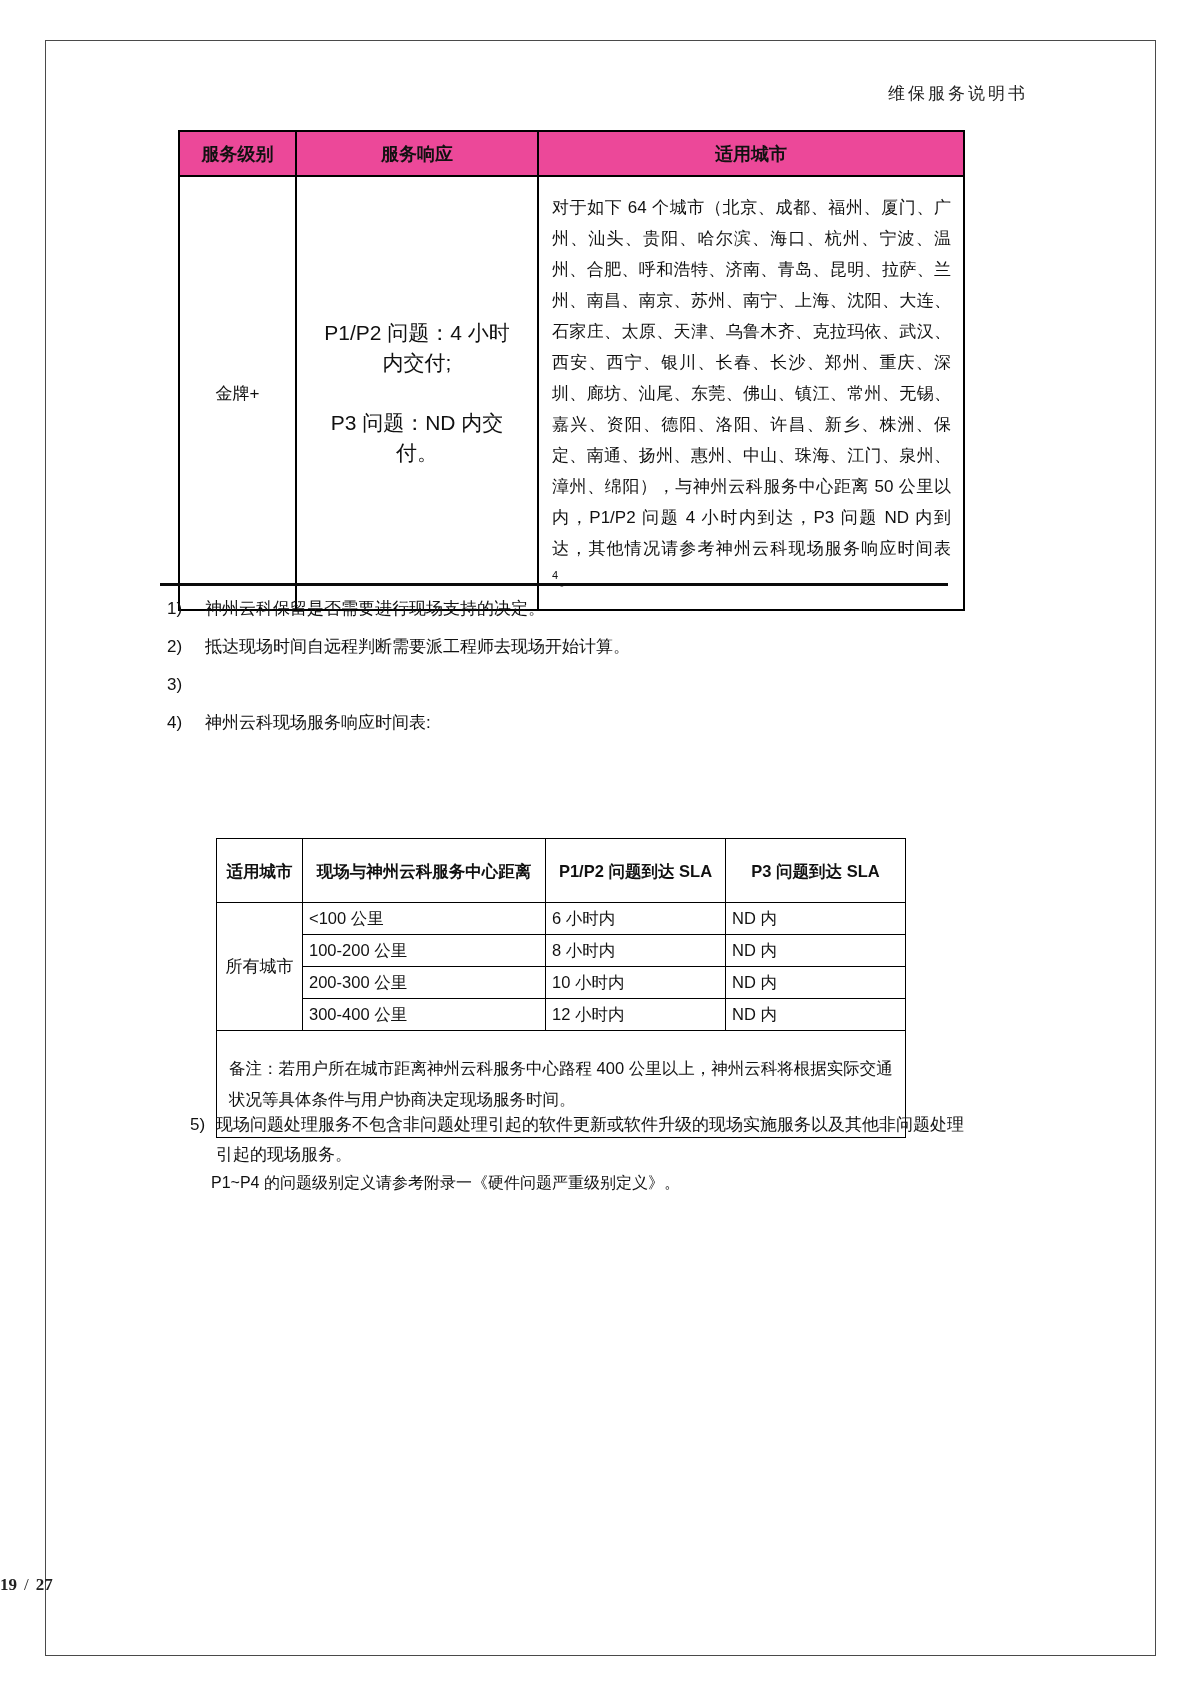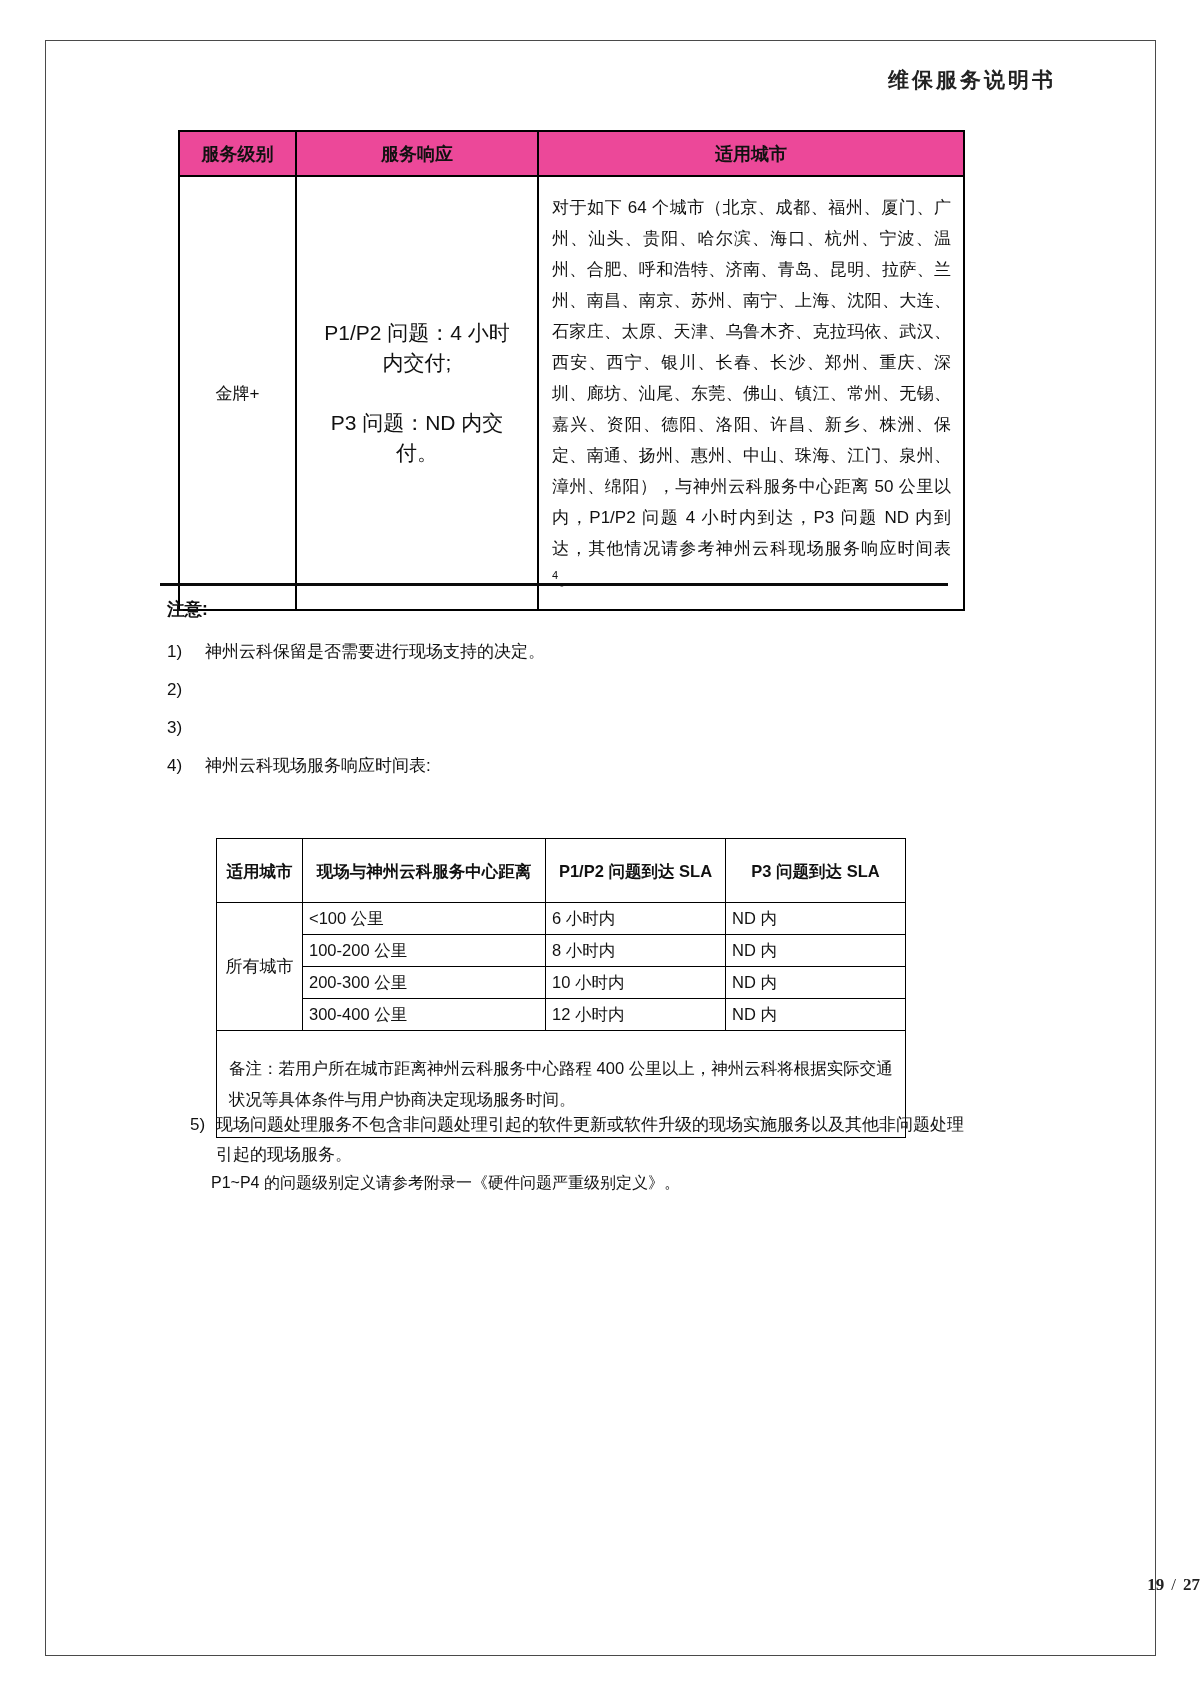--- a/index.html
+++ b/index.html
@@ -7,22 +7,22 @@
   body { width: 1200px; height: 1698px; position: relative; }
   .page {
     position: relative; width: 1200px; height: 1698px; background: #ffffff;
     font-family: "Liberation Sans", sans-serif; color: #111111; overflow: hidden;
   }
   .page-frame {
     position: absolute; left: 45px; top: 40px; width: 1111px; height: 1616px;
     border: 1px solid #4a4a4a; pointer-events: none;
   }
   .doc-header {
-    position: absolute; left: 888px; top: 66px; font-size: 21px; letter-spacing: 3px;
-    font-family: "Liberation Serif", serif; color: #222; font-weight: bold;
+    position: absolute; left: 888px; top: 82px; font-size: 17px; letter-spacing: 3px;
+    font-family: "Liberation Serif", serif; color: #222;
   }
 
   
   table.svc {
     position: absolute; left: 178px; top: 130px; width: 785px;
     border-collapse: collapse; table-layout: fixed;
   }
   table.svc th, table.svc td { border: 2px solid #000; }
   table.svc th {
     background: #ec4899; height: 45px; font-size: 18px; font-weight: bold; text-align: center;
@@ -59,21 +59,21 @@
   table.sla td.scope-cell { text-align: center; vertical-align: middle; font-size: 17px; }
   table.sla td.remark-cell { padding: 22px 12px; line-height: 31px; height: 67px; text-align: left; }
 
   
   .item5 { position: absolute; left: 190px; top: 1110px; width: 778px; display: flex; font-size: 17px; line-height: 30px; }
   .item5 .note-num { width: 26px; }
   .final-note { position: absolute; left: 167px; top: 1173px; font-size: 16px; margin-left: 44px; }
 
   
   .footer {
-    position: absolute; left: 0; top: 1575px; width: 1200px; text-align: right;
+    position: absolute; left: 0; top: 1575px; width: 1200px; text-align: left;
     font-family: "Liberation Serif", serif; font-size: 17px; font-weight: bold; color: #222;
   }
   .footer .sep { font-weight: normal; margin: 0 7px; }
 </style>
 </head>
 <body>
 
 <div class="page">
   <div class="page-frame"></div>
 
@@ -100,27 +100,27 @@
           <div class="resp-2">P3 问题：ND 内交付。</div>
         </td>
         <td class="cell-cities"><span>对于如下 64 个城市（北京、成都、福州、厦门、广州、汕头、贵阳、哈尔滨、海口、杭州、宁波、温州、合肥、呼和浩特、济南、青岛、昆明、拉萨、兰州、南昌、南京、苏州、南宁、上海、沈阳、大连、石家庄、太原、天津、乌鲁木齐、克拉玛依、武汉、西安、西宁、银川、长春、长沙、郑州、重庆、深圳、廊坊、汕尾、东莞、佛山、镇江、常州、无锡、嘉兴、资阳、德阳、洛阳、许昌、新乡、株洲、保定、南通、扬州、惠州、中山、珠海、江门、泉州、漳州、绵阳），与神州云科服务中心距离 50 公里以内，P1/P2 问题 4 小时内到达，P3 问题 ND 内到达，其他情况请参考神州云科现场服务响应时间表 </span><span class="sup">4</span><span>。</span></td>
       </tr>
     </tbody>
   </table>
 
   <div class="divider"></div>
 
   <div class="notes">
-    <div class="notes-title">注意:</div>
     <div class="note-item">
       <span class="note-num">1)</span>
       <span class="note-text">神州云科保留是否需要进行现场支持的决定。</span>
     </div>
     <div class="note-item">
       <span class="note-num">2)</span>
+      <span class="note-text">抵达现场时间自远程判断需要派工程师去现场开始计算。</span>
     </div>
     <div class="note-item">
       <span class="note-num">3)</span>
     </div>
     <div class="note-item">
       <span class="note-num">4)</span>
       <span class="note-text">神州云科现场服务响应时间表:</span>
     </div>
   </div>
 

